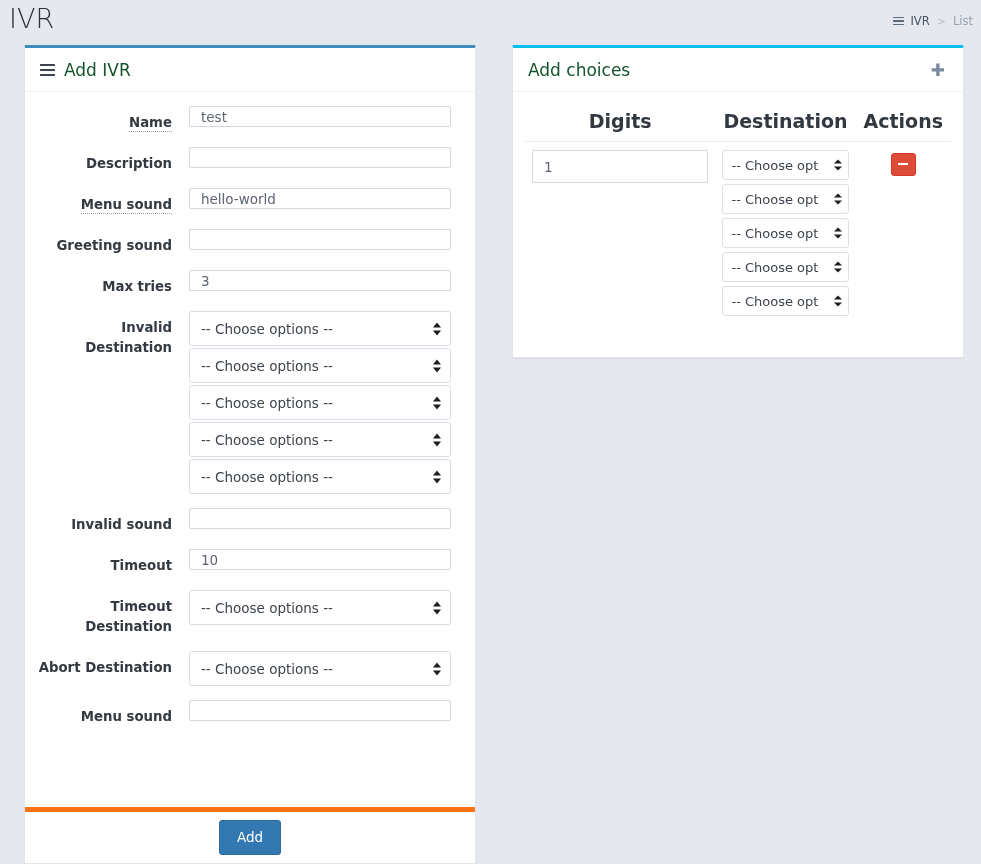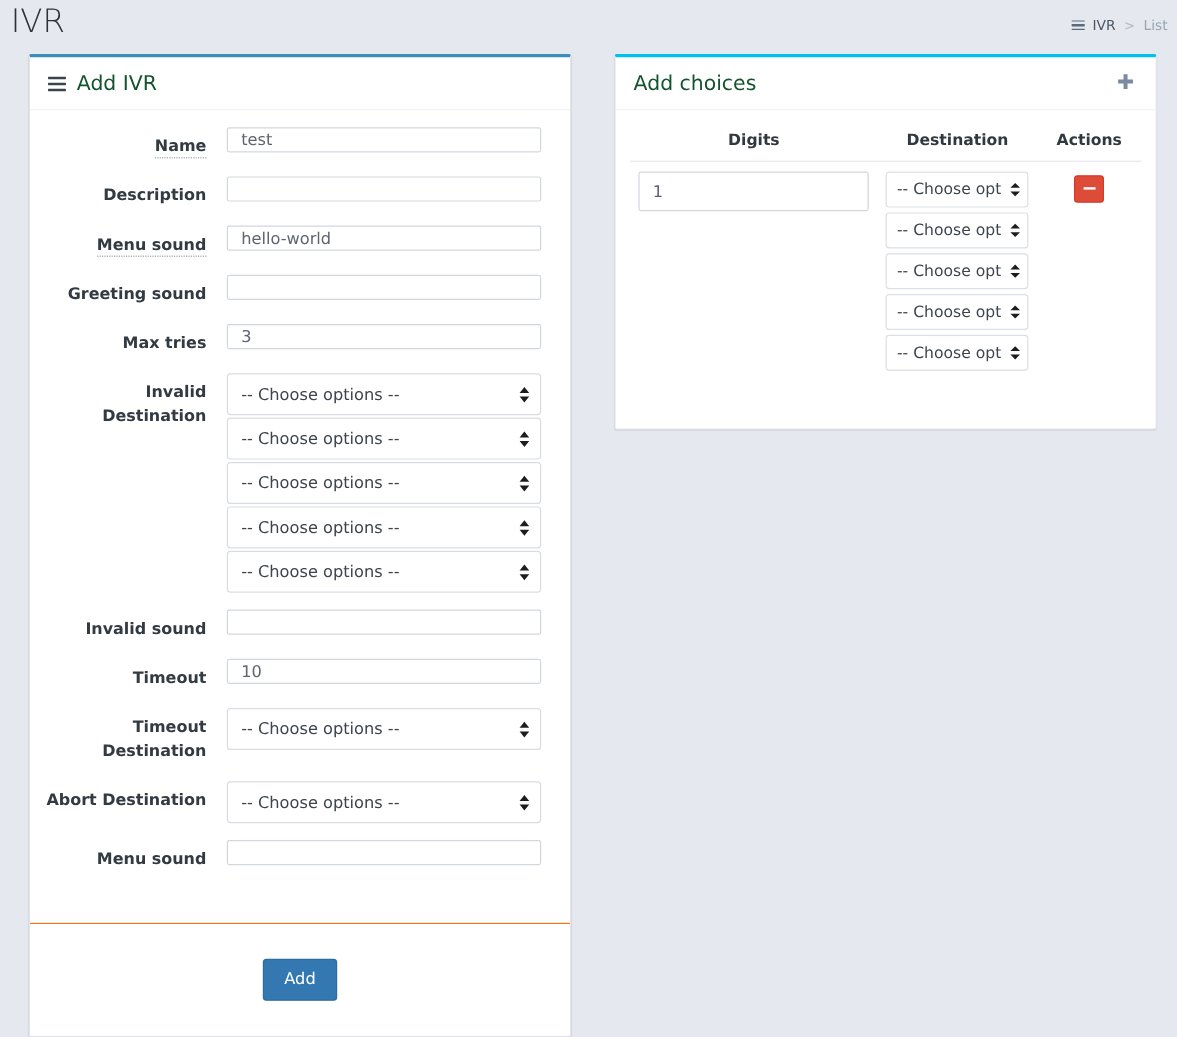--- a/index.html
+++ b/index.html
@@ -128,37 +128,37 @@
     position: absolute; left: 0; width: 0; height: 0;
     border-left: 4.5px solid transparent; border-right: 4.5px solid transparent;
   }
   .sel-arrows span.up   { top: 1px;    border-bottom: 5px solid #1d1d1d; }
   .sel-arrows span.down { bottom: 1px; border-top: 5px solid #1d1d1d; }
 
   .sel-stack .sel-wrap + .sel-wrap { margin-top: 2px; }
 
   .box-footer {
     position: absolute; left: 0; right: 0; bottom: 0;
-    border-top: 1px solid #f97316;
-    background: #fff; padding: 29px 0;
+    border-top: 5px solid #f97316;
+    background: #fff; padding: 8px 0;
     text-align: center;
   }
   .btn-primary {
     display: inline-block;
     background: #3378b0; border: 1px solid #2e6c9f;
     color: #fff; font-size: 13.5px;
     font-family: "DejaVu Sans", sans-serif;
     padding: 8px 17px; border-radius: 3px; cursor: pointer;
     line-height: 17px;
   }
 
   
   .choices-table { width: 100%; border-collapse: collapse; }
   .choices-table thead th {
-    font-size: 13px; font-weight: bold; color: #31383f;
+    font-size: 19px; font-weight: bold; color: #31383f;
     padding: 4px 8px 9px 8px;
     border-bottom: 1px solid #e9ebee;
     text-align: center;
   }
   .th-digits { width: 205px; }
   .th-dest   { width: 132px; }
   .th-act    { width: 86px; }
   .choices-table tbody td {
     padding: 8px 7px; vertical-align: top; border: none;
   }

